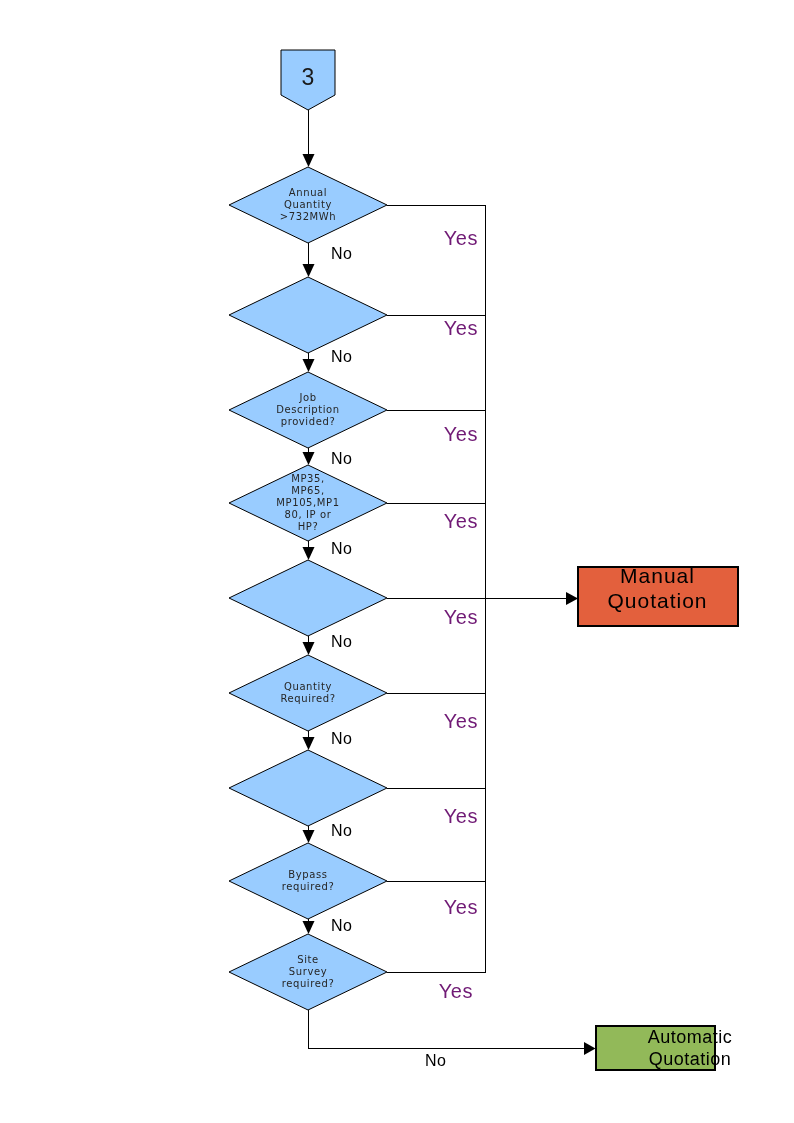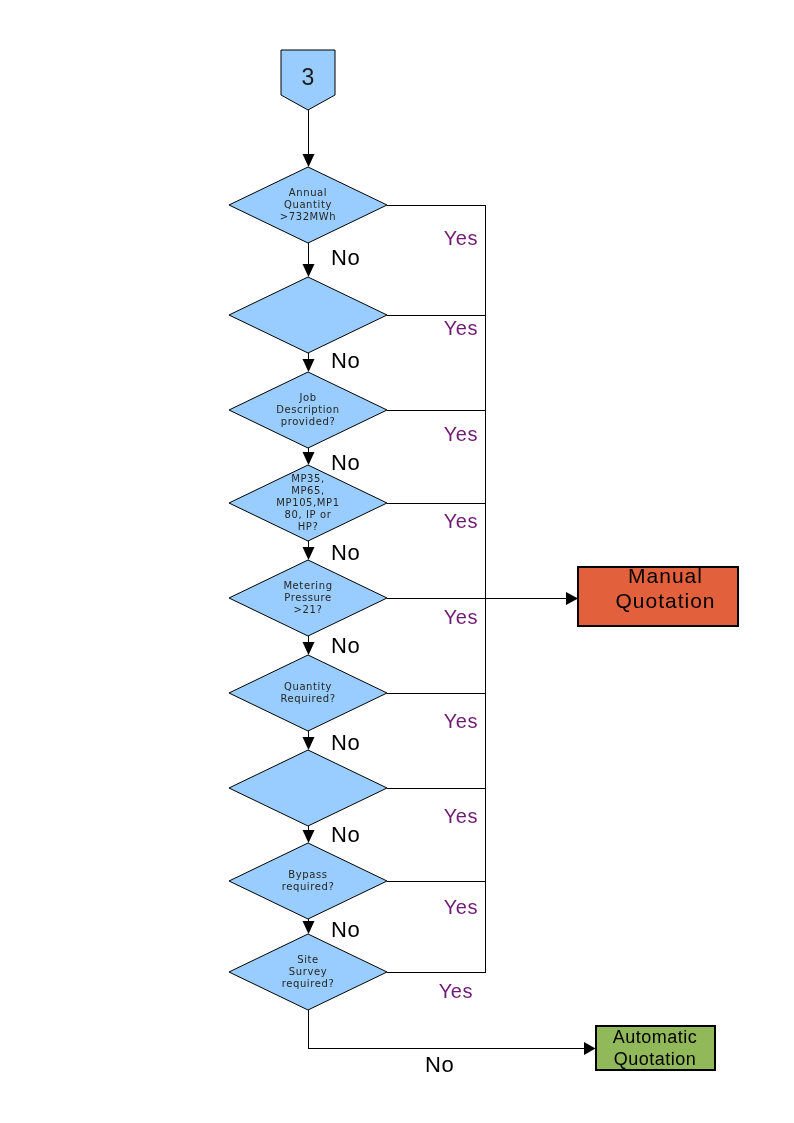--- a/index.html
+++ b/index.html
@@ -14,27 +14,27 @@
 
   .lbl{position:absolute;color:#000;}
   .pent-label{left:281px;top:58px;width:54px;height:38px;display:flex;align-items:center;
         justify-content:center;font-size:23px;color:#1a1a1a;}
   .dlabel{position:absolute;left:229px;width:158px;height:64px;display:flex;align-items:center;
         justify-content:center;text-align:center;font-family:"DejaVu Sans",sans-serif;
         font-size:10px;line-height:12px;letter-spacing:0.6px;color:#262626;white-space:pre-line;}
   .lbl-yes{position:absolute;left:380px;width:98px;text-align:right;font-size:20px;
         letter-spacing:0.5px;color:#701a75;}
   .lbl-yes.last{width:93px;}
-  .lbl-no{position:absolute;left:331px;font-size:22px;letter-spacing:0.5px;color:#000;}
+  .lbl-no{position:absolute;left:331px;font-size:16px;letter-spacing:0.5px;color:#000;}
   .lbl-no.last{left:425px;}
   .box-label{position:absolute;display:flex;align-items:center;justify-content:center;
         text-align:center;white-space:pre-line;color:#000;}
   .box-label.manual{left:577px;top:566px;width:161px;height:44px;font-size:21px;
-        line-height:25px;letter-spacing:1px;margin-left:8px;}
-  .box-label.auto{left:595px;top:1025px;width:120px;height:45px;font-size:18px;
+        line-height:25px;letter-spacing:1px;}
+  .box-label.auto{left:630px;top:1025px;width:120px;height:45px;font-size:18px;
         line-height:22px;letter-spacing:0.5px;}
 </style>
 </head>
 <body>
 
 <div class="page">
 
   <svg class="shapes" width="794" height="1123" viewBox="0 0 794 1123">
 
     <polygon class="shape-blue" points="281,50 335,50 335,95 308,110 281,95"></polygon>
@@ -96,23 +96,20 @@
 Quantity
 &gt;732MWh</div>
   <div class="dlabel" style="top:378px">Job
 Description
 provided?</div>
   <div class="dlabel" style="top:471px">MP35,
 MP65,
 MP105,MP1
 80, IP or
 HP?</div>
-  <div class="dlabel" style="top:566px">Metering
-Pressure
-&gt;21?</div>
   <div class="dlabel" style="top:661px">Quantity
 Required?</div>
   <div class="dlabel" style="top:849px">Bypass
 required?</div>
   <div class="dlabel" style="top:940px">Site
 Survey
 required?</div>
 
   <div class="lbl-yes" style="top:227px">Yes</div>
   <div class="lbl-yes" style="top:317px">Yes</div>

